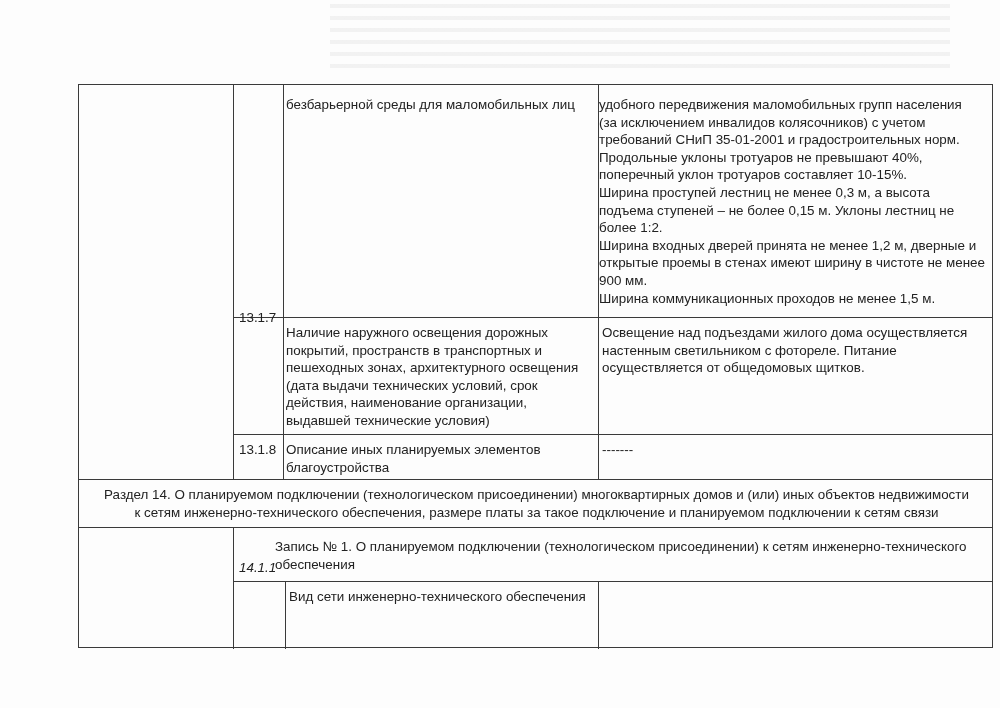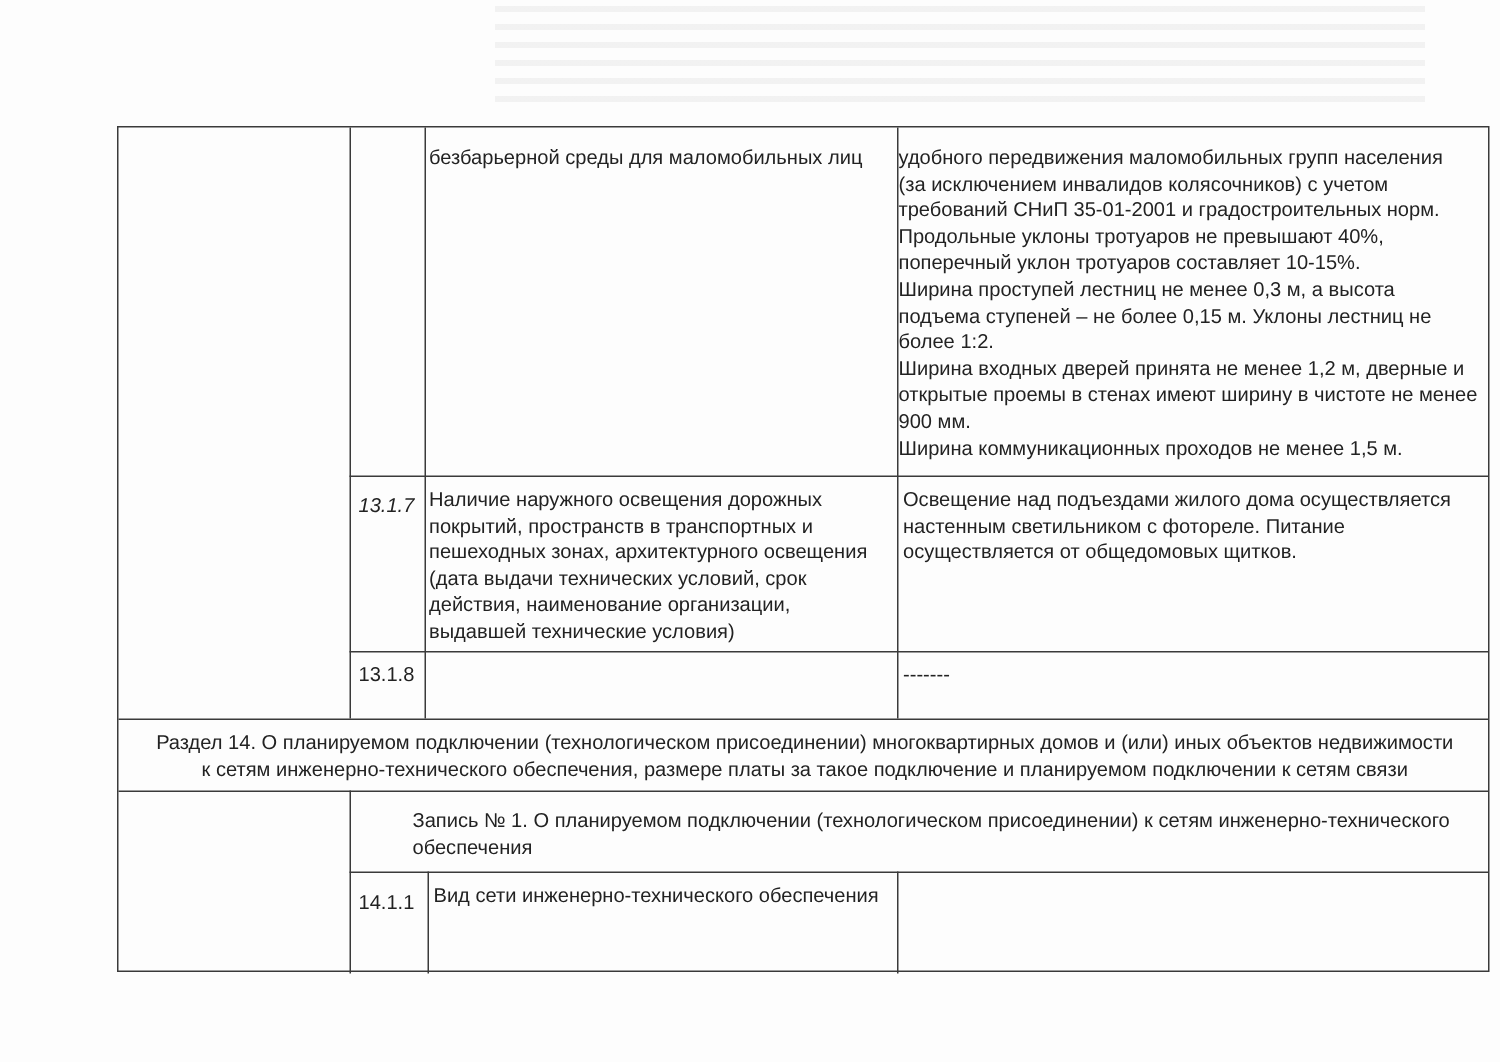--- a/index.html
+++ b/index.html
@@ -88,36 +88,38 @@
 Продольные уклоны тротуаров не превышают 40%,
 поперечный уклон тротуаров составляет 10-15%.
 Ширина проступей лестниц не менее 0,3 м, а высота
 подъема ступеней – не более 0,15 м. Уклоны лестниц не
 более 1:2.
 Ширина входных дверей принята не менее 1,2 м, дверные и
 открытые проемы в стенах имеют ширину в чистоте не менее
 900 мм.
 Ширина коммуникационных проходов не менее 1,5 м.</div>
 
-    <div class="cell-text" style="left:160px; top:243px; width:44px;font-style:italic;">13.1.7</div>
+    <div class="cell-text" style="left:160px; top:224px; width:44px;">13.1.7</div>
     <div class="cell-text" style="left:207px; top:239px; width:310px;">Наличие наружного освещения дорожных
 покрытий, пространств в транспортных и
 пешеходных зонах, архитектурного освещения
 (дата выдачи технических условий, срок
 действия, наименование организации,
 выдавшей технические условия)</div>
     <div class="cell-text" style="left:523px; top:239px; width:390px;">Освещение над подъездами жилого дома осуществляется
 настенным светильником с фотореле. Питание
 осуществляется от общедомовых щитков.</div>
 
     <div class="cell-text" style="left:160px; top:356px; width:44px;">13.1.8</div>
+    <div class="cell-text" style="left:207px; top:356px; width:310px;">Описание иных планируемых элементов
+благоустройства</div>
     <div class="cell-text" style="left:523px; top:356px; width:390px;">-------</div>
 
     <div class="cell-text center" style="left:4px; top:401px; width:907px;">Раздел 14. О планируемом подключении (технологическом присоединении) многоквартирных домов и (или) иных объектов недвижимости
 к сетям инженерно-технического обеспечения, размере платы за такое подключение и планируемом подключении к сетям связи</div>
 
     <div class="cell-text" style="left:160px; top:453px; width:750px;margin-left:36px;">Запись № 1. О планируемом подключении (технологическом присоединении) к сетям инженерно-технического
 обеспечения</div>
 
-    <div class="cell-text" style="left:160px; top:508px; width:44px;">14.1.1</div>
+    <div class="cell-text" style="left:160px; top:474px; width:44px;font-style:italic;">14.1.1</div>
     <div class="cell-text" style="left:210px; top:503px; width:310px;">Вид сети инженерно-технического обеспечения</div>
   </div>
 </div>
 
 </body></html>

